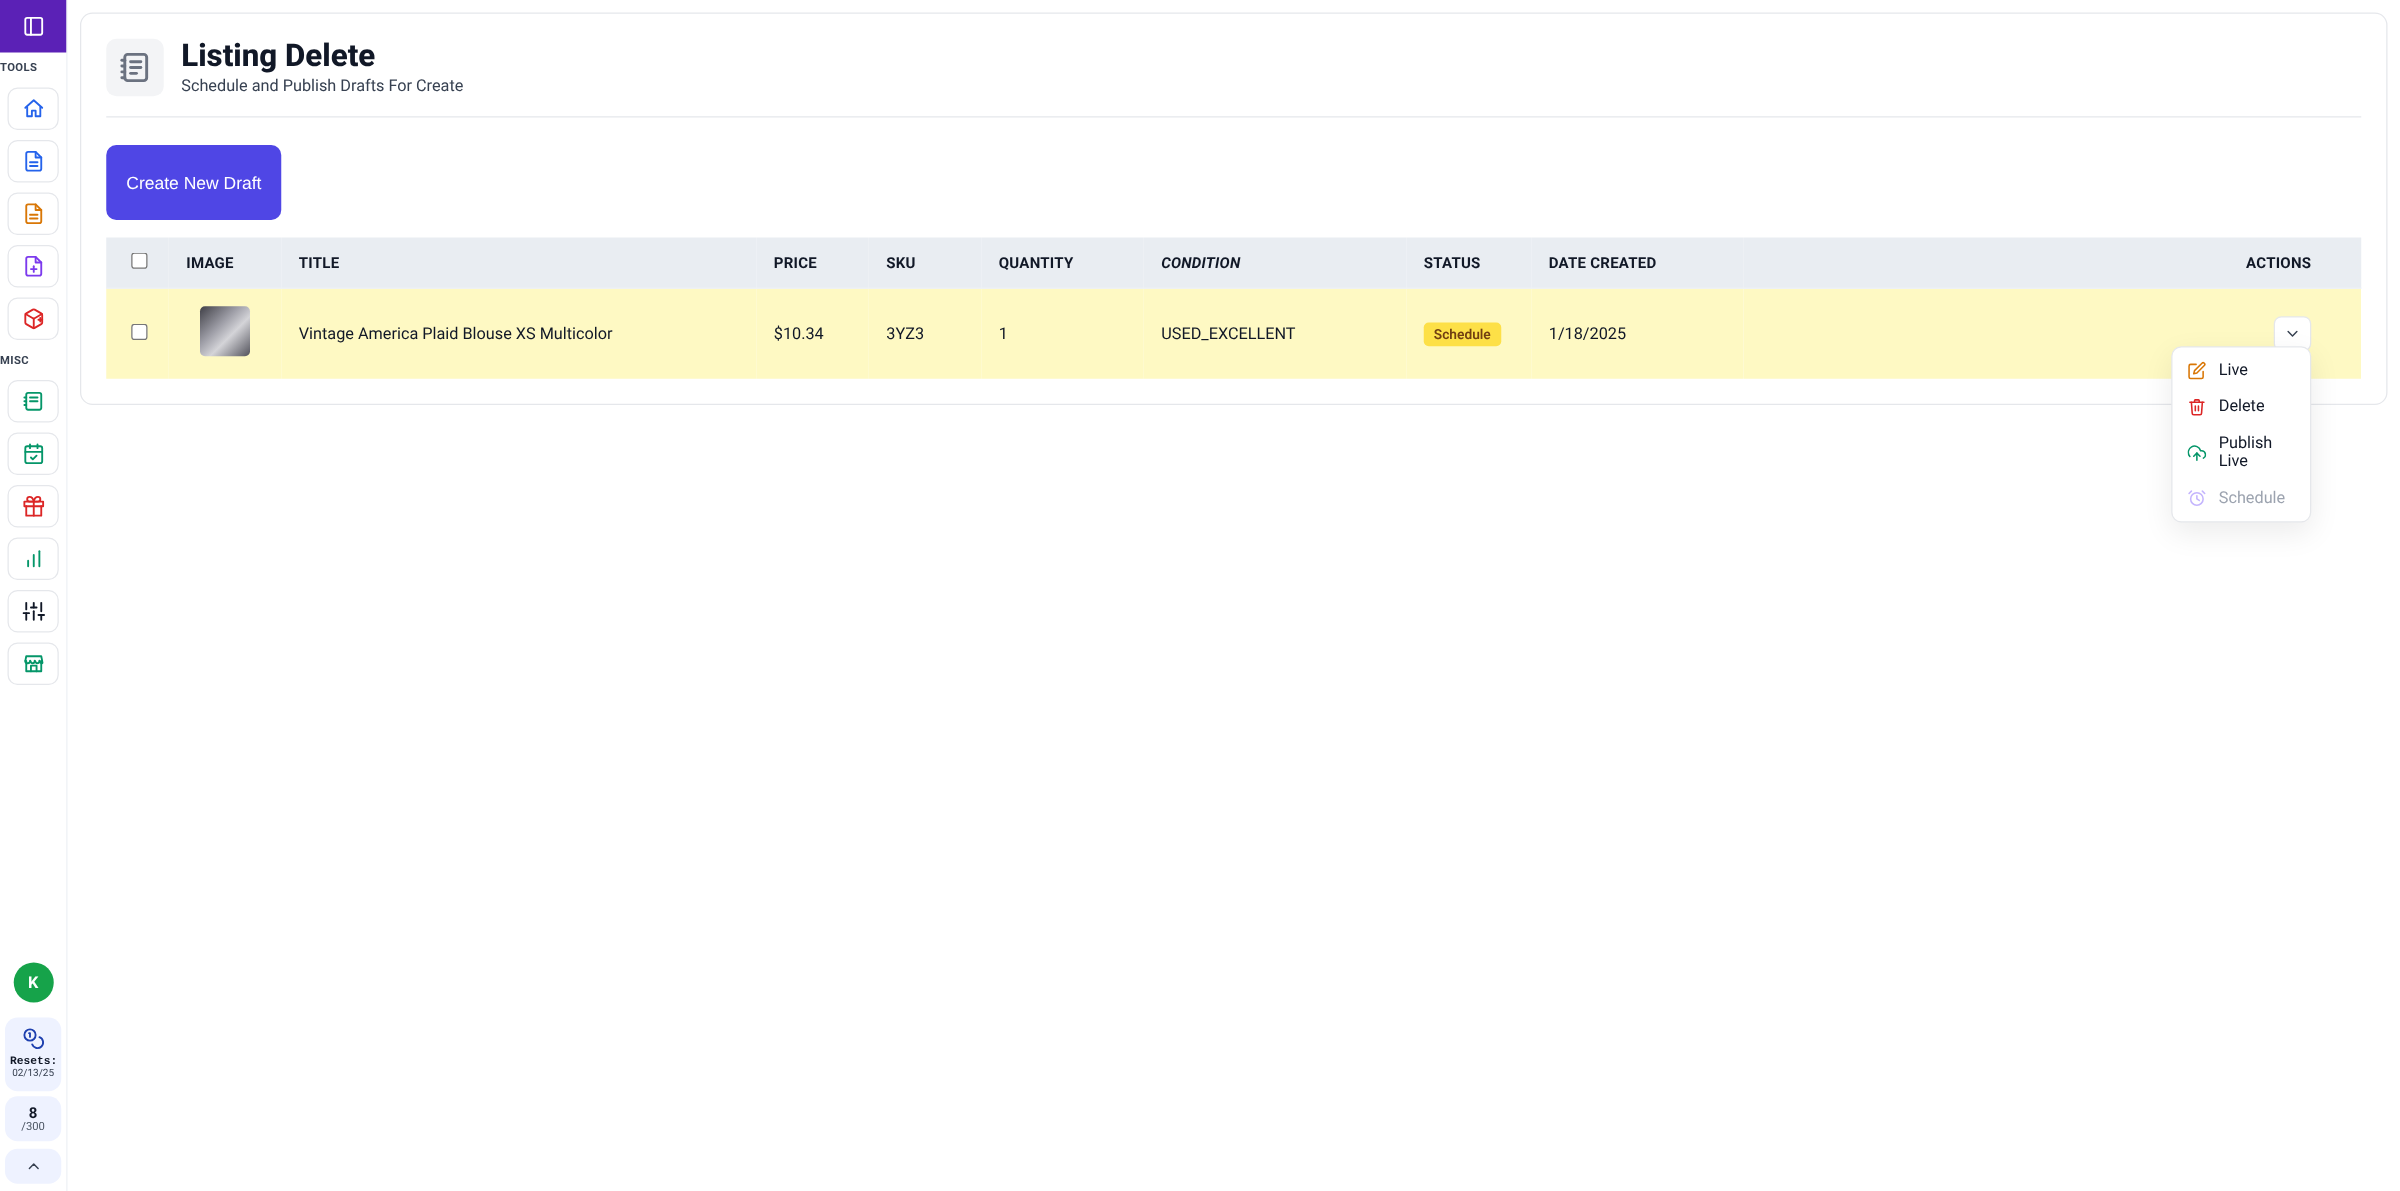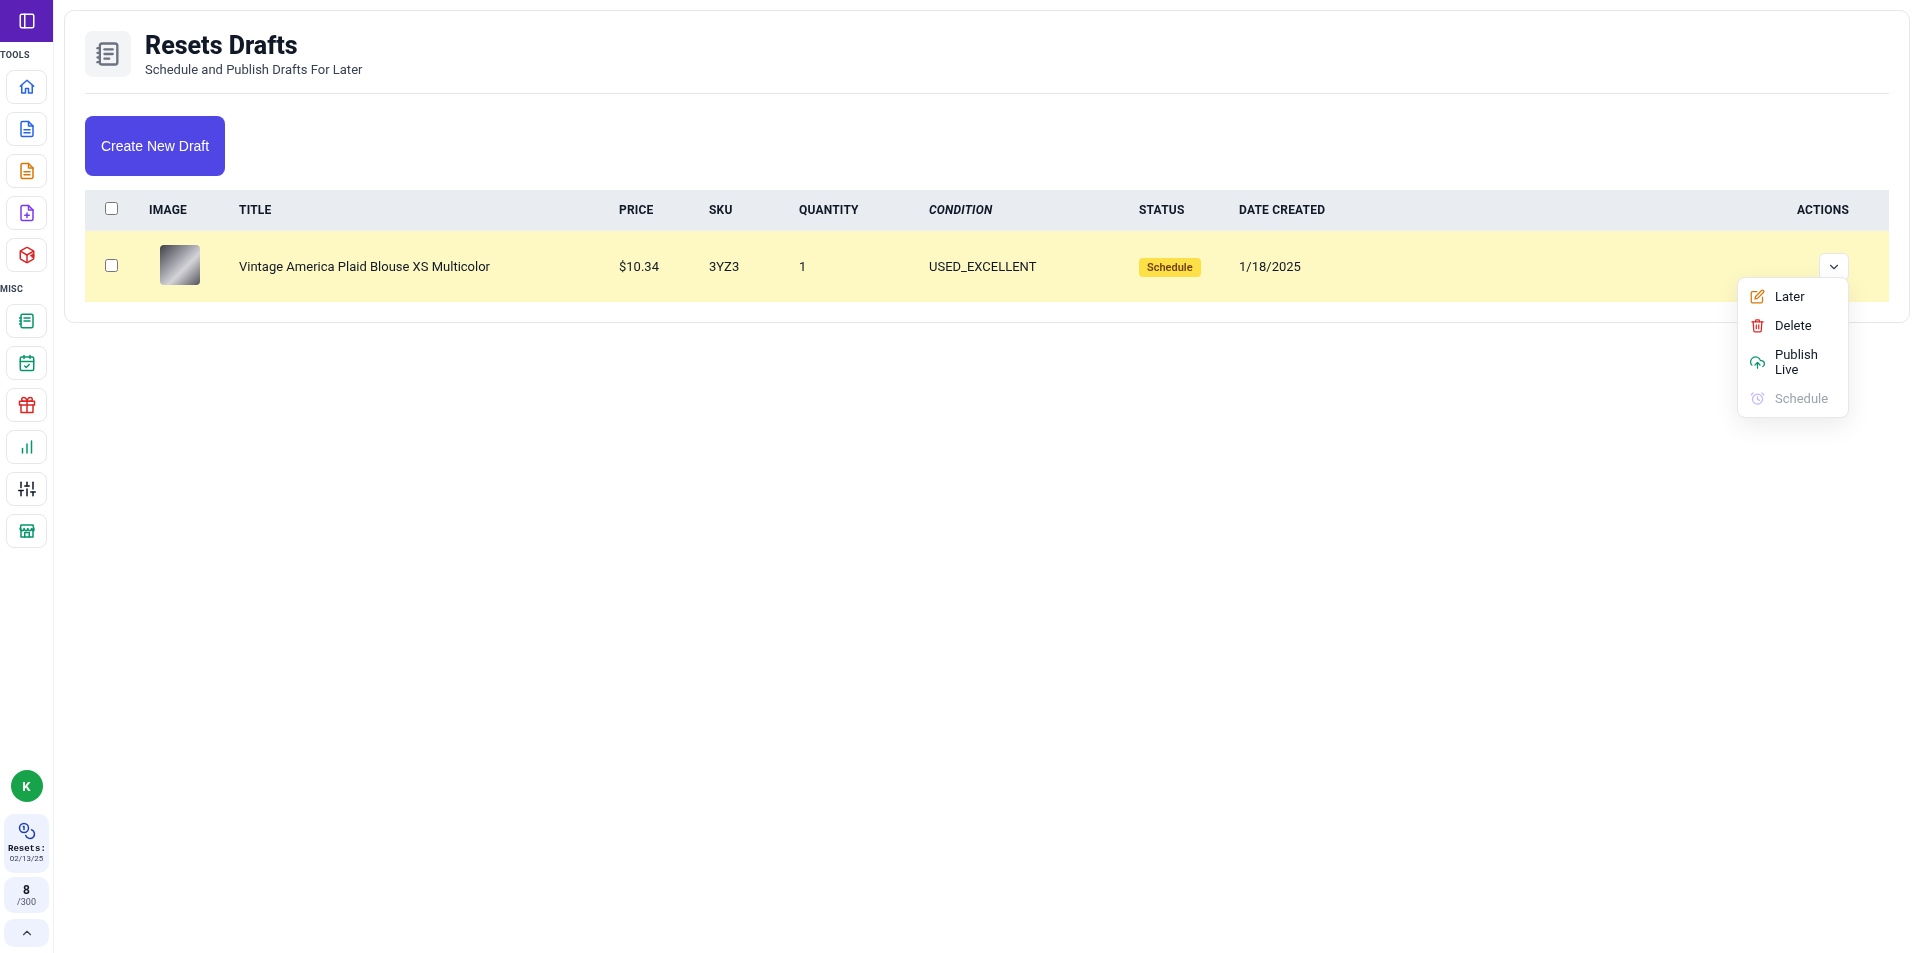--- a/index.html
+++ b/index.html
@@ -365,22 +365,22 @@
             <line x1="5" y1="7" x2="3" y2="7"></line>
             <line x1="5" y1="11" x2="3" y2="11"></line>
             <line x1="5" y1="15" x2="3" y2="15"></line>
             <line x1="5" y1="19" x2="3" y2="19"></line>
             <line x1="9" y1="8" x2="16" y2="8"></line>
             <line x1="9" y1="12" x2="16" y2="12"></line>
             <line x1="9" y1="16" x2="13" y2="16"></line>
           </svg>
       </div>
       <div>
-        <h1>Resets Drafts</h1>
-        <div class="sub">Schedule and Publish Drafts For Later</div>
+        <h1>Listing Delete</h1>
+        <div class="sub">Schedule and Publish Drafts For Create</div>
       </div>
     </div>
 
     <button class="create-btn">Create New Draft</button>
 
     <div class="table-wrap">
       <table class="draft-table">
         <thead>
           <tr>
             <th><input type="checkbox" style=""></th>
@@ -413,21 +413,21 @@
                   </svg>
               </span>
 
               
               <div class="dropdown">
                 <div class="dd-item">
                   <svg viewBox="0 0 24 24" fill="none" stroke="#d97706" stroke-width="2" stroke-linecap="round" stroke-linejoin="round">
                       <path d="M11 4H4a2 2 0 0 0-2 2v14a2 2 0 0 0 2 2h14a2 2 0 0 0 2-2v-7"></path>
                       <path d="M18.5 2.5a2.121 2.121 0 0 1 3 3L12 15l-4 1 1-4 9.5-9.5z"></path>
                     </svg>
-                  <span>Later</span>
+                  <span>Live</span>
                 </div>
                 <div class="dd-item">
                   <svg viewBox="0 0 24 24" fill="none" stroke="#dc2626" stroke-width="2" stroke-linecap="round" stroke-linejoin="round">
                       <polyline points="3 6 5 6 21 6"></polyline>
                       <path d="M19 6l-1 14a2 2 0 0 1-2 2H8a2 2 0 0 1-2-2L5 6"></path>
                       <path d="M10 11v6"></path>
                       <path d="M14 11v6"></path>
                       <path d="M9 6V4a1 1 0 0 1 1-1h4a1 1 0 0 1 1 1v2"></path>
                     </svg>
                   <span>Delete</span>

